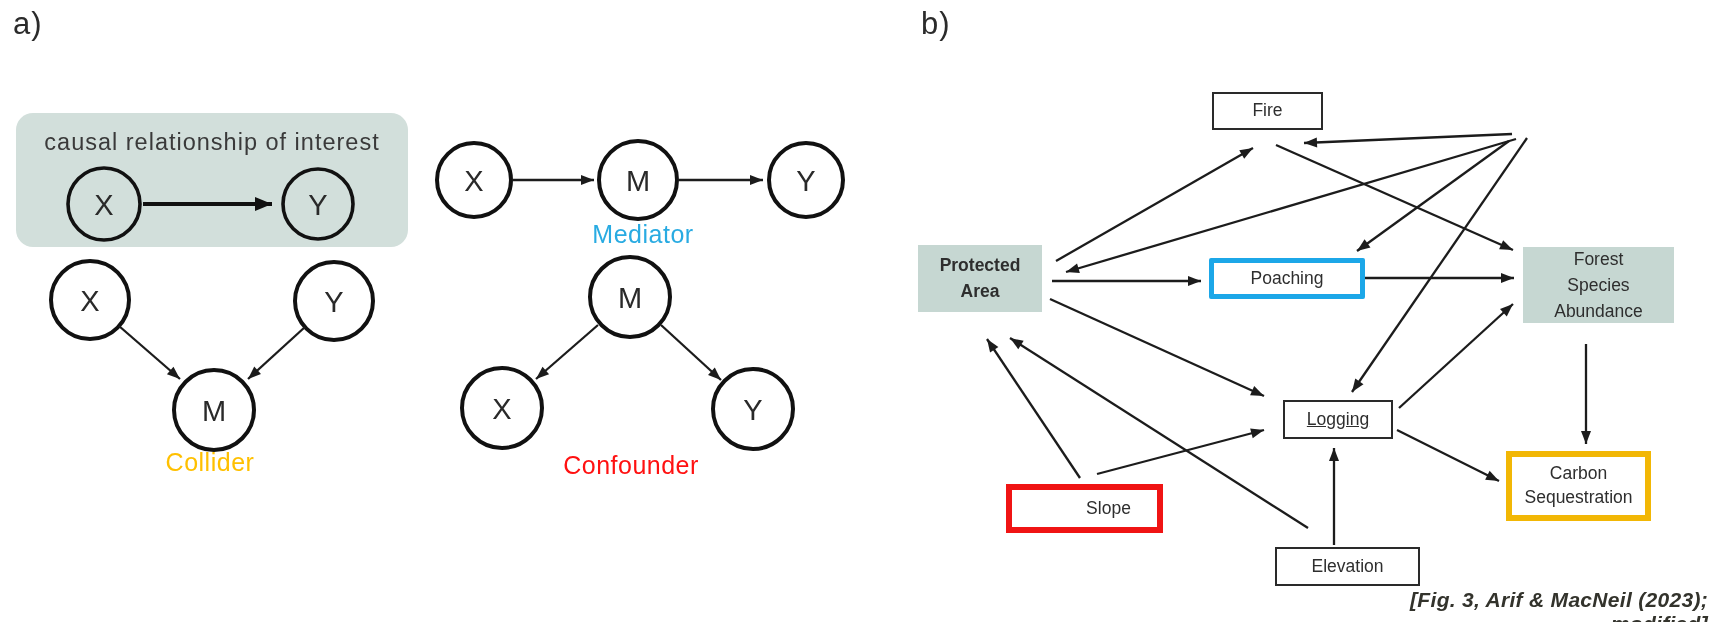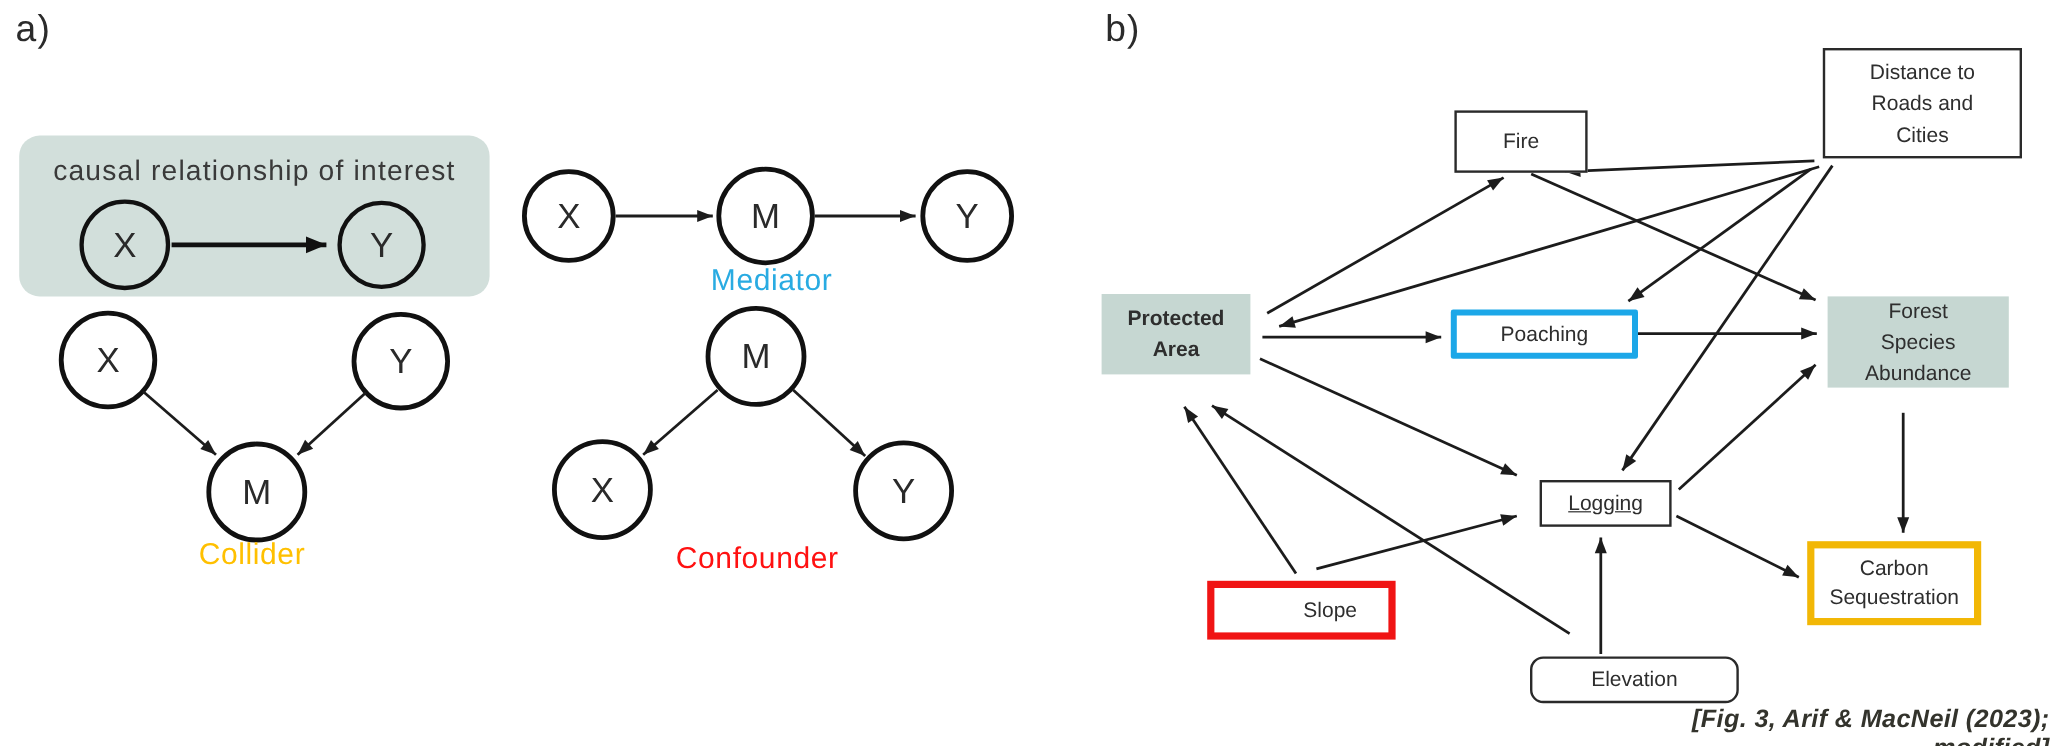--- a/index.html
+++ b/index.html
@@ -29,29 +29,29 @@
   .lbl-confounder{fill:var(--confounder_red);}
 
   
   .bbox{position:absolute;z-index:2;box-sizing:border-box;display:flex;align-items:center;justify-content:center;
         text-align:center;white-space:pre-line;font-size:17.5px;line-height:1.45;color:#2e2e2e;background:#ffffff;}
   .outlined-black{border:2px solid #2a2a2a;}
   .filled-sage{background:var(--sage_b);border:none;}
   .outlined-blue{border:5px solid var(--poaching_border);border-radius:2px;}
   .outlined-red{border:6px solid var(--slope_border);padding-left:48px;}
   .outlined-yellow{border:6px solid var(--carbon_border);}
-  #box-fire{left:1212px;top:92px;width:111px;height:52px;}
+  #box-fire{left:1212px;top:92px;width:111px;height:38px;}
   #box-distance{left:1519px;top:40px;width:166px;height:92px;line-height:1.5;}
   #box-protected_area{left:918px;top:245px;width:124px;height:67px;font-weight:bold;}
   #box-poaching{left:1209px;top:258px;width:156px;height:41px;}
   #box-forest_species{left:1523px;top:247px;width:151px;height:76px;line-height:1.5;}
   #box-logging{left:1283px;top:400px;width:110px;height:39px;text-decoration:underline;}
   #box-slope{left:1006px;top:484px;width:157px;height:49px;}
   #box-carbon{left:1506px;top:451px;width:145px;height:70px;line-height:1.35;}
-  #box-elevation{left:1275px;top:547px;width:174px;height:39px;border-radius:11px;}
+  #box-elevation{left:1275px;top:547px;width:145px;height:39px;}
 
   .caption{position:absolute;z-index:3;left:1330px;top:588px;width:378px;text-align:right;
            font-style:italic;font-weight:600;font-size:21px;color:#33332c;letter-spacing:0.3px;}
 </style>
 </head>
 <body>
 
 <div class="stage">
 
   <div class="panel-label" id="label-a">a)</div>
@@ -118,23 +118,20 @@
     <line class="edge" x1="1080" y1="478" x2="987" y2="339" marker-end="url(#ah)"></line>
     <line class="edge" x1="1308" y1="528" x2="1010" y2="338" marker-end="url(#ah)"></line>
     <line class="edge" x1="1097" y1="474" x2="1264" y2="430" marker-end="url(#ah)"></line>
     <line class="edge" x1="1334" y1="545" x2="1334" y2="448" marker-end="url(#ah)"></line>
     <line class="edge" x1="1399" y1="408" x2="1513" y2="304" marker-end="url(#ah)"></line>
     <line class="edge" x1="1397" y1="430" x2="1499" y2="481" marker-end="url(#ah)"></line>
     <line class="edge" x1="1586" y1="344" x2="1586" y2="444" marker-end="url(#ah)"></line>
   </svg>
 
   <div class="bbox outlined-black" id="box-fire">Fire</div>
-  <div class="bbox outlined-black" id="box-distance">Distance to
-Roads and
-Cities</div>
   <div class="bbox filled-sage" id="box-protected_area">Protected
 Area</div>
   <div class="bbox outlined-blue" id="box-poaching">Poaching</div>
   <div class="bbox filled-sage" id="box-forest_species">Forest
 Species
 Abundance</div>
   <div class="bbox outlined-black" id="box-logging">Logging</div>
   <div class="bbox outlined-red" id="box-slope">Slope</div>
   <div class="bbox outlined-yellow" id="box-carbon">Carbon
 Sequestration</div>

